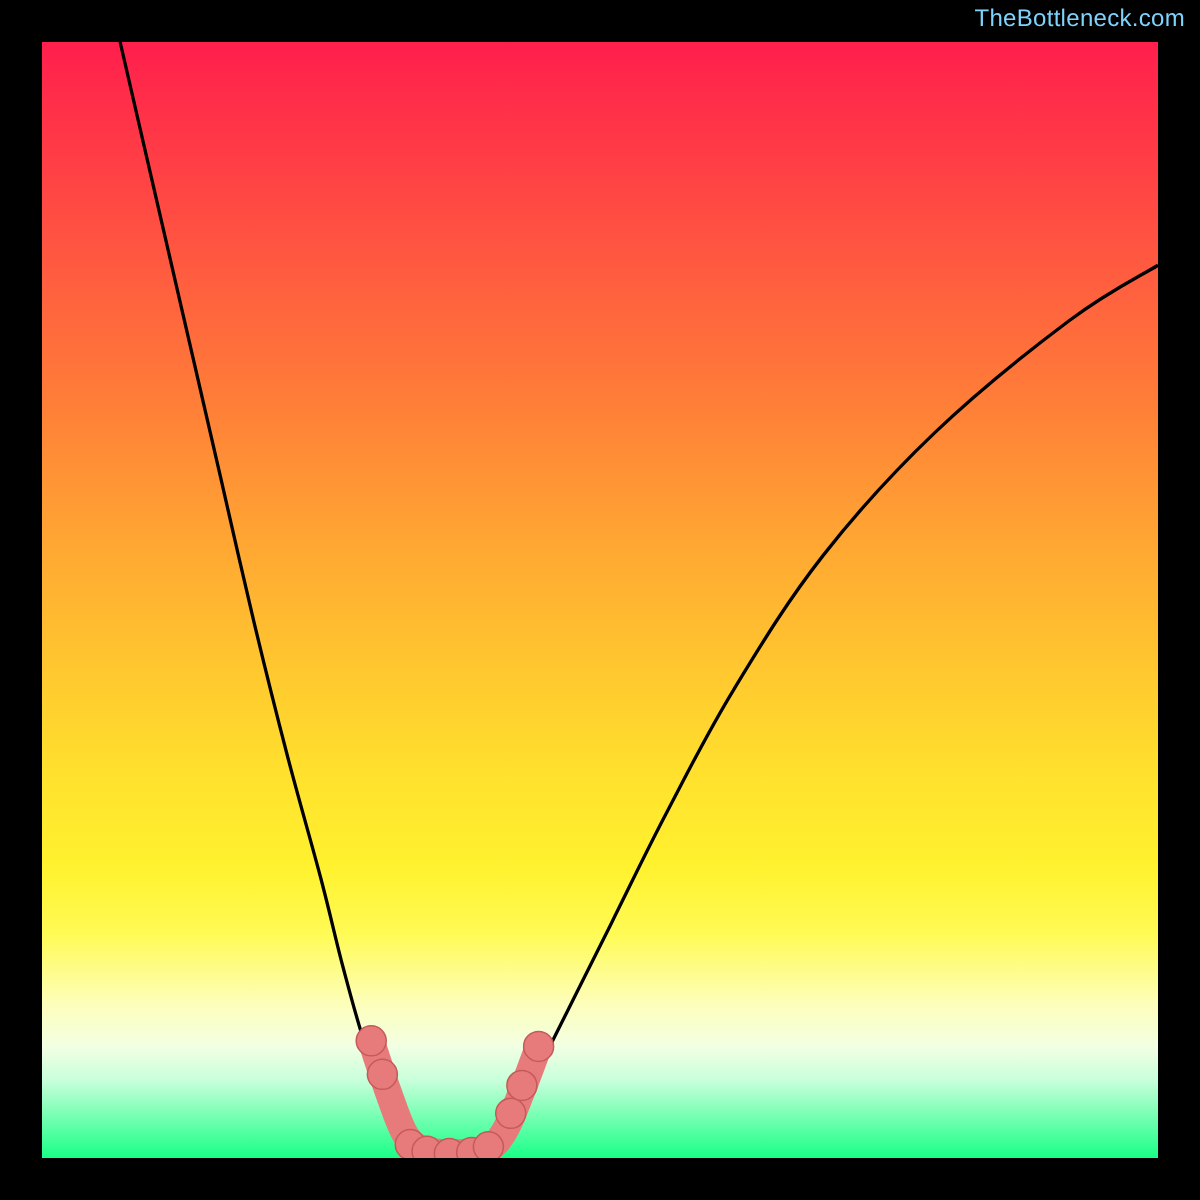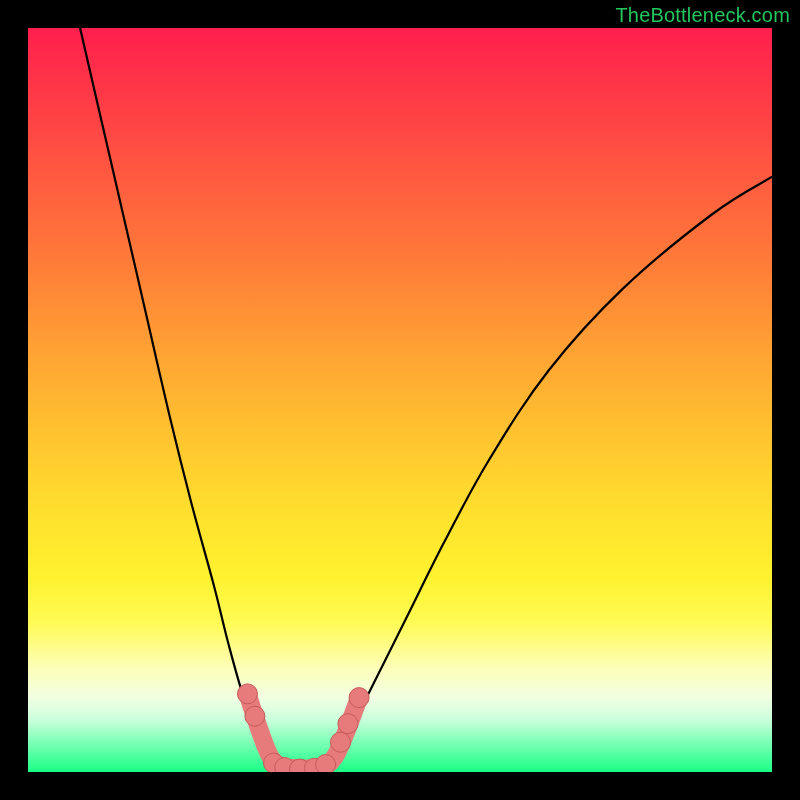--- a/index.html
+++ b/index.html
@@ -40,22 +40,22 @@
       #f2ffe3 90%,
       #c9ffdb 93%,
       #7dffb6 96%,
       #19ff86 100%
     );
   }
   .watermark {
     position: absolute;
     top: 4px;
     right: 10px;
-    color: #22c55e;
-    font-size: 20px;
+    color: #7dd3fc;
+    font-size: 16px;
     letter-spacing: 0.2px;
     font-weight: 400;
     user-select: none;
   }
   svg.curves {
     position: absolute;
     top: 0;
     left: 0;
     width: 744px;
     height: 744px;

